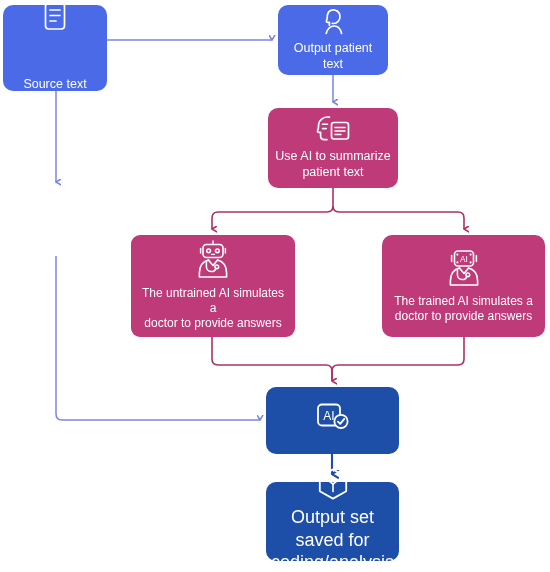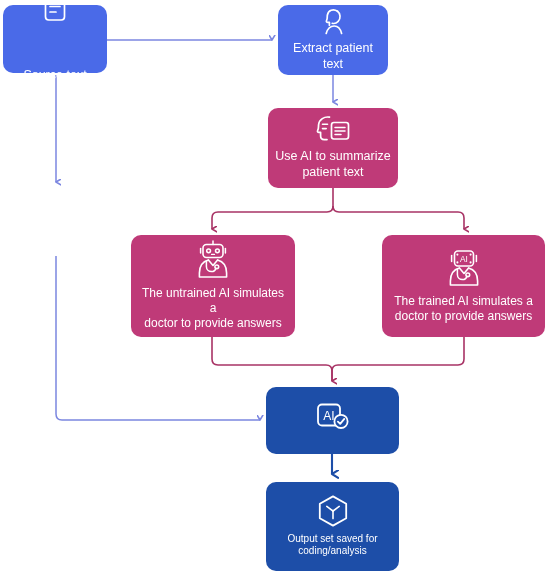--- a/index.html
+++ b/index.html
@@ -44,28 +44,28 @@
     margin-bottom: 5px;
   }
   .node .label {
     display: block;
     white-space: pre-line;
   }
   .blue-light { background: #4a6ae8; }
   .blue-dark  { background: #1d4ea8; }
   .magenta    { background: #bf3a78; }
 
-  #node-source        { left: 3px;   top: 5px;   width: 104px; height: 68px;  font-size: 12.5px; gap: 41px; }
+  #node-source        { left: 3px;   top: 5px;   width: 104px; height: 86px;  font-size: 12.5px; gap: 41px; }
   #node-extract-pat   { left: 278px; top: 5px;   width: 110px; height: 70px;  font-size: 12.5px; }
   #node-summarize     { left: 268px; top: 108px; width: 130px; height: 80px;  font-size: 12.5px; }
   #node-extract-doc   { left: 1px;   top: 188px; width: 112px; height: 68px;  font-size: 12.5px; }
-  #node-untrained     { left: 131px; top: 235px; width: 164px; height: 102px; font-size: 12px; }
+  #node-untrained     { left: 131px; top: 235px; width: 164px; height: 102px; font-size: 12px; border-radius: 9px; }
   #node-trained       { left: 382px; top: 235px; width: 163px; height: 102px; font-size: 12px; }
   #node-evaluate      { left: 266px; top: 387px; width: 133px; height: 67px;  font-size: 12.5px; }
-  #node-output        { left: 266px; top: 482px; width: 133px; height: 89px;  font-size: 10px; }
+  #node-output        { left: 266px; top: 482px; width: 133px; height: 79px;  font-size: 18px; }
 </style>
 </head>
 <body>
 
 <div id="canvas">
 
   <svg id="wires" viewBox="0 0 550 572" width="550" height="572" xmlns="http://www.w3.org/2000/svg">
     <defs>
       <marker id="ah-blue" markerWidth="7" markerHeight="7" refX="3.2" refY="5.4" orient="auto" markerUnits="userSpaceOnUse">
         <path d="M0.3,0.6 L3.2,5.4 L6.1,0.6" fill="none" stroke="#7b86e0" stroke-width="1.6" stroke-linecap="round" stroke-linejoin="round"></path>
@@ -109,21 +109,21 @@
   </div>
 
   <div class="node blue-light" id="node-extract-pat">
     <span class="icon">
       <svg width="30" height="30" viewBox="0 0 30 30" xmlns="http://www.w3.org/2000/svg">
         <path d="M19.5,5.2 C15.2,2.3 10.2,4.4 9.4,9 C9.0,11.3 9.6,12.7 8.6,14.4 C8.0,15.4 8.6,16.2 9.8,16.3 L11.4,16.4 L11.4,19.2" fill="none" stroke="#ffffff" stroke-width="1.7" stroke-linecap="round" stroke-linejoin="round"></path>
         <path d="M19.5,5.2 C22.6,7.4 22.9,12.6 20.2,15.4 C18.6,17.1 16.2,17.8 14.2,17.3" fill="none" stroke="#ffffff" stroke-width="1.7" stroke-linecap="round"></path>
         <path d="M8.2,27.5 C9.6,22.4 13.0,20.0 16.2,20.0 C19.4,20.0 22.4,22.4 23.6,27.5" fill="none" stroke="#ffffff" stroke-width="1.7" stroke-linecap="round"></path>
       </svg>
     </span>
-    <span class="label">Extract patient text</span>
+    <span class="label">Output patient text</span>
   </div>
 
   <div class="node magenta" id="node-summarize">
     <span class="icon">
       <svg width="38" height="30" viewBox="0 0 38 30" xmlns="http://www.w3.org/2000/svg">
         <path d="M15.5,3.2 C10.3,2.2 5.2,5.6 4.6,10.6 C4.3,13.2 4.8,14.6 3.7,16.4 C3.1,17.4 3.7,18.2 4.9,18.3 L6.6,18.4 L6.6,22.0 C6.6,24.2 8.0,25.6 10.2,25.6 L13.0,25.6" fill="none" stroke="#ffffff" stroke-width="1.7" stroke-linecap="round" stroke-linejoin="round"></path>
         <line x1="8.5" y1="10.2" x2="13.5" y2="10.2" stroke="#ffffff" stroke-width="1.6" stroke-linecap="round"></line>
         <line x1="8.5" y1="14.6" x2="12.2" y2="14.6" stroke="#ffffff" stroke-width="1.6" stroke-linecap="round"></line>
         <rect x="17.5" y="8.5" width="17" height="16.5" rx="2.4" fill="none" stroke="#ffffff" stroke-width="1.7"></rect>
         <line x1="21" y1="13.5" x2="31" y2="13.5" stroke="#ffffff" stroke-width="1.5" stroke-linecap="round"></line>

